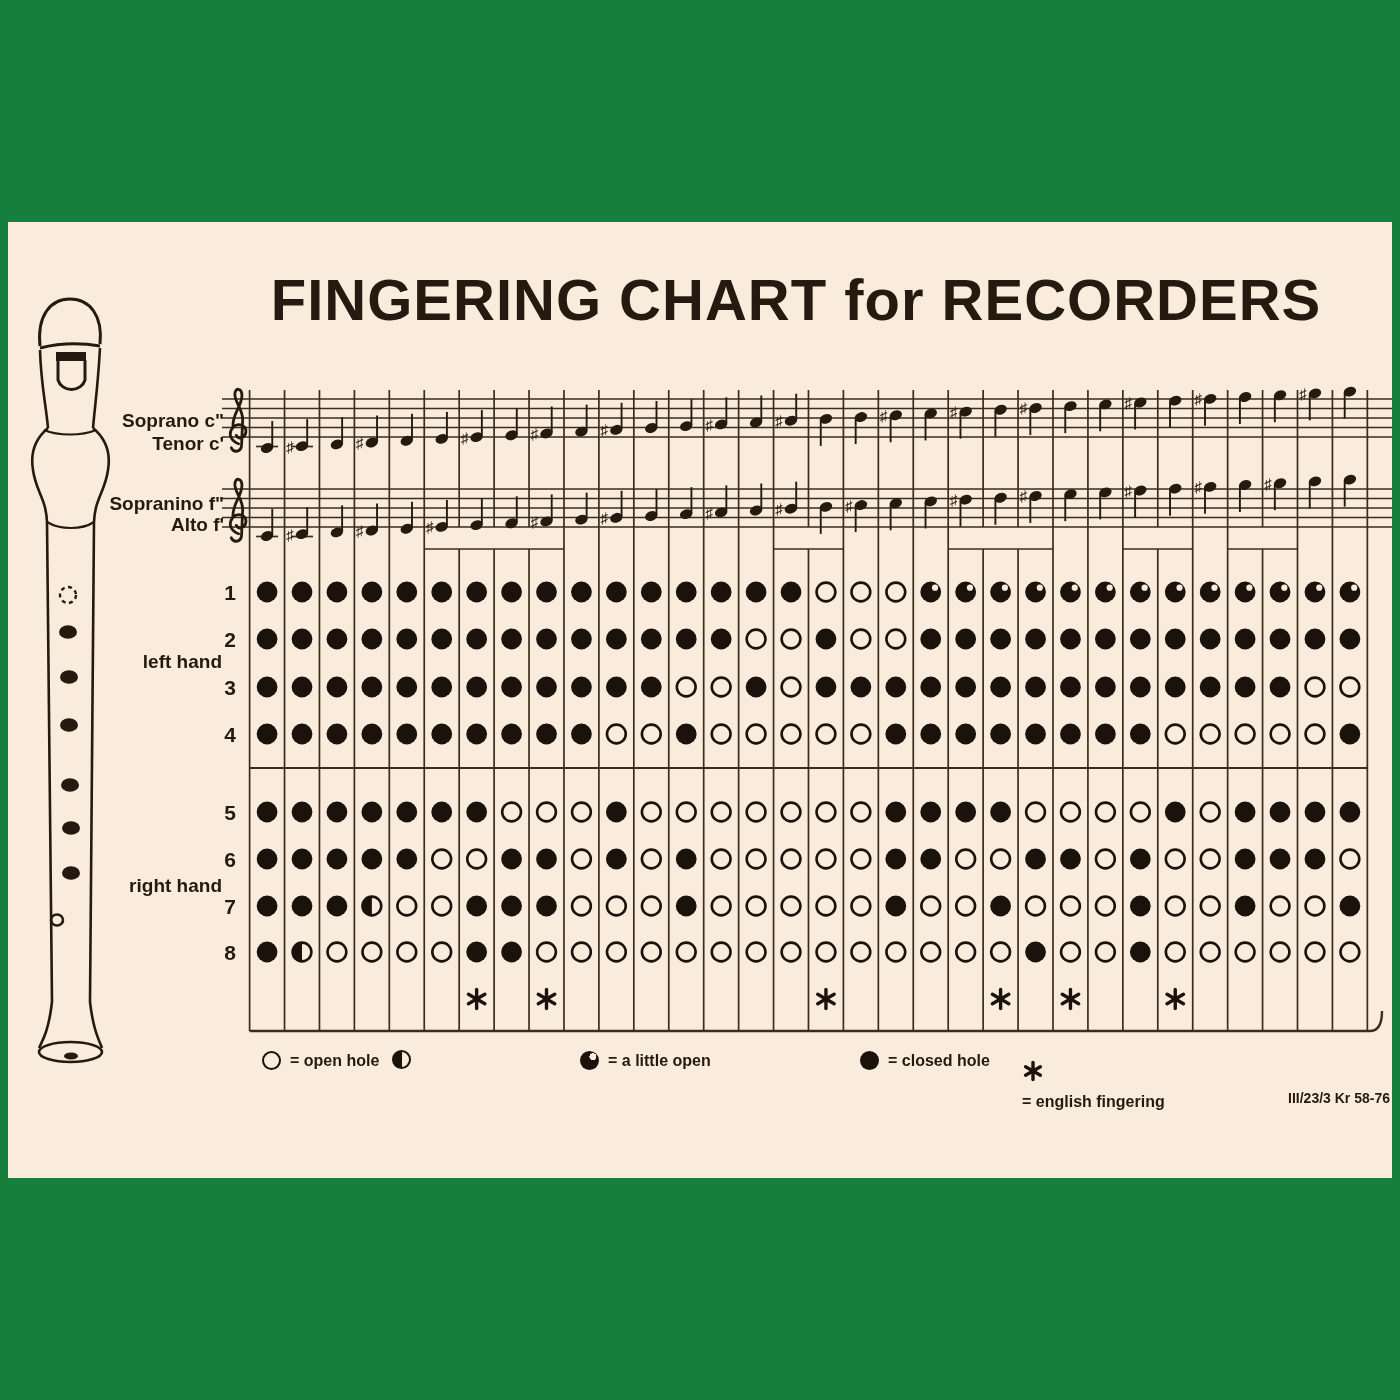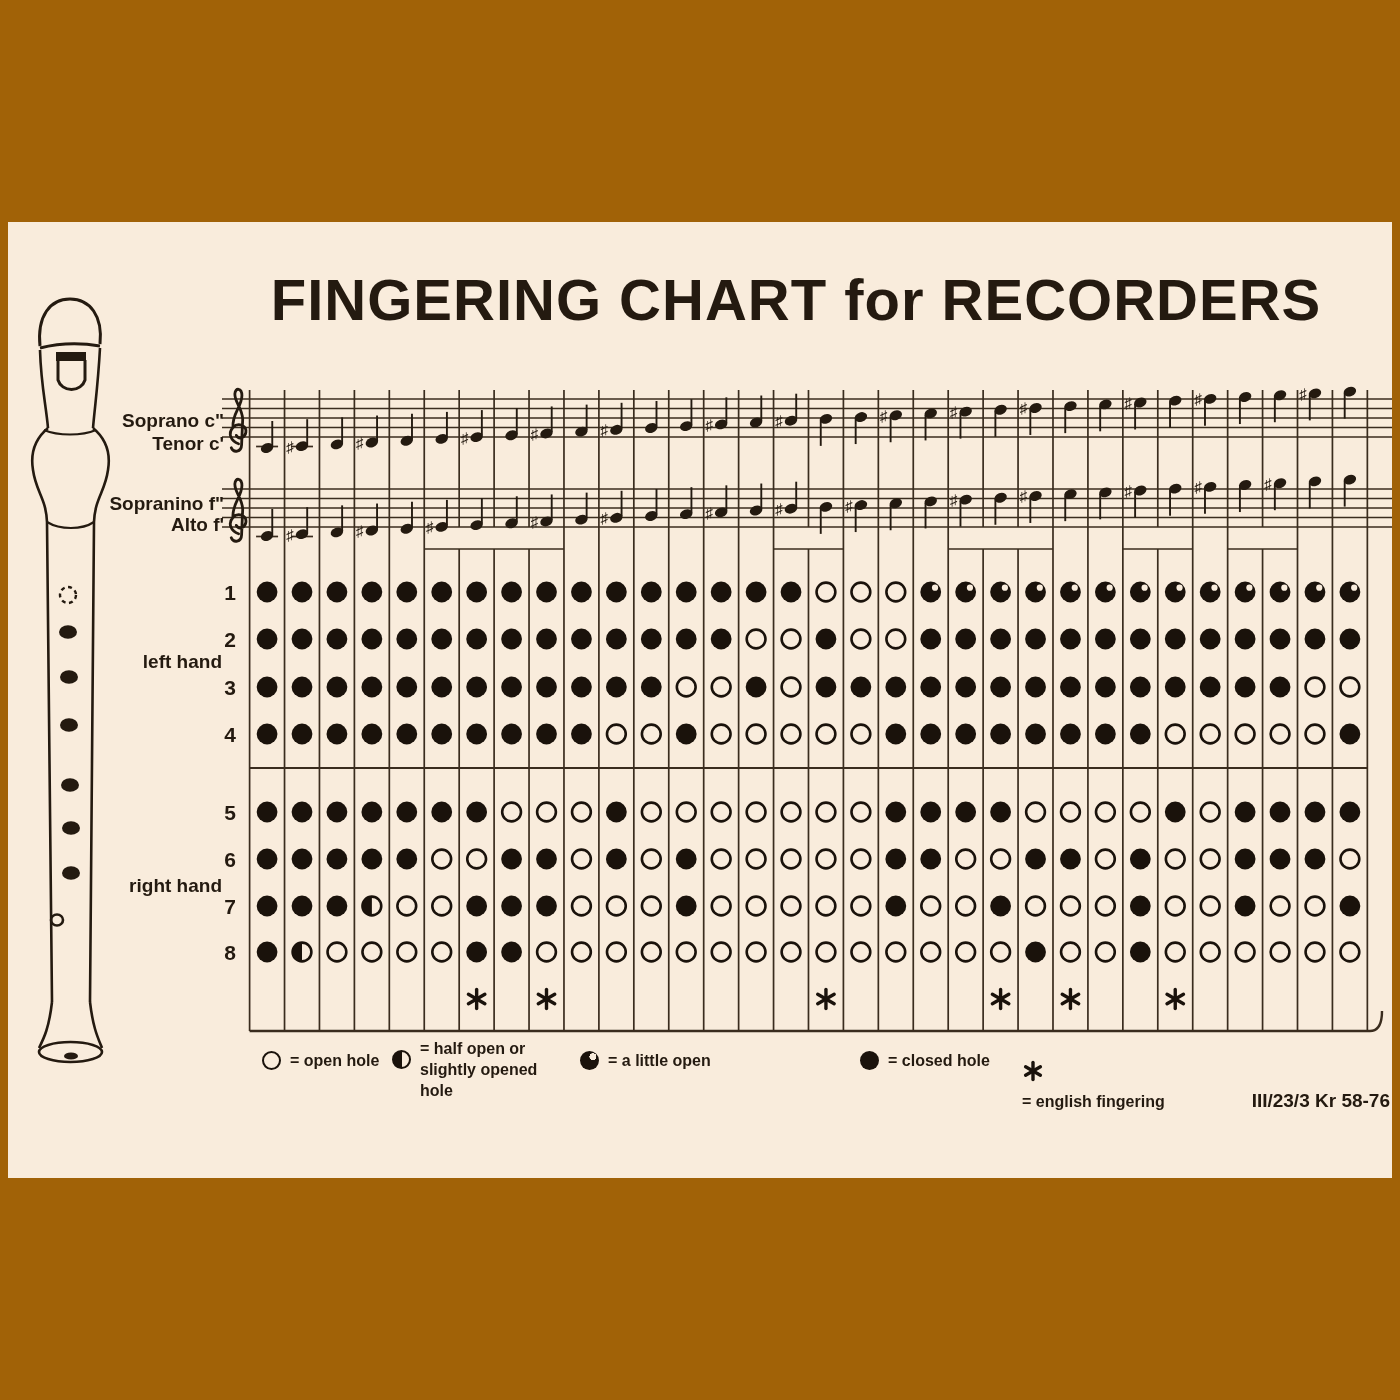--- a/index.html
+++ b/index.html
@@ -2,40 +2,40 @@
 <html><head>
 <meta charset="utf-8">
 <style>
   :root{
     --paper:#f9ecdc;
     --ink:#241a10;
     --line:#3a2c1e;
     --dot:#1a120b;
   }
   html,body{margin:0;padding:0;}
-  .page{position:relative;width:1400px;height:1400px;background:#a16207;overflow:hidden;
+  .page{position:relative;width:1400px;height:1400px;background:#15803d;overflow:hidden;
         font-family:"Liberation Sans","DejaVu Sans",sans-serif;}
   .paper{position:absolute;left:8px;top:222px;width:1384px;height:956px;background:var(--paper);}
   .title{position:absolute;left:250px;top:266px;width:1092px;text-align:center;
          font-size:58px;font-weight:bold;letter-spacing:1px;color:var(--ink);white-space:nowrap;}
   .subtitle{position:absolute;left:250px;top:336px;width:1092px;text-align:center;
             font-size:26px;font-weight:bold;color:var(--ink);}
   #gfx{position:absolute;left:0;top:0;width:1400px;height:1400px;pointer-events:none;}
   .legend{position:absolute;left:0;top:0;width:1400px;height:0;color:var(--ink);}
   .leg-item{position:absolute;display:flex;gap:9px;align-items:flex-start;
             font-size:16px;font-weight:bold;line-height:21px;color:var(--ink);}
   .sym{display:inline-block;width:19px;height:19px;border-radius:50%;flex:none;margin-top:1px;box-sizing:border-box;}
   .sym-open{border:2.6px solid var(--dot);}
   .sym-half{border:2.6px solid var(--dot);background:linear-gradient(90deg,var(--dot) 0 50%,transparent 50%);}
   .sym-little{background:radial-gradient(circle at 68% 30%, var(--paper) 0 3.4px, var(--dot) 3.6px);}
   .sym-closed{background:var(--dot);}
   .sym-star{border-radius:0;width:22px;height:22px;margin-top:0;}
   .leg-text{display:inline-block;}
   .catalog{position:absolute;left:1130px;top:1090px;width:260px;text-align:right;
-           font-size:19px;font-weight:bold;color:var(--ink);}
+           font-size:14px;font-weight:bold;color:var(--ink);}
 </style>
 </head>
 <body>
 
 <div class="page">
   <div class="paper"></div>
 
   <div class="title">FINGERING CHART for RECORDERS</div>
 
   <svg id="gfx" viewBox="0 0 1400 1400">
@@ -726,21 +726,20 @@
       </g>
     </svg>
 
   <div class="legend">
     <div class="leg-item" style="left:246px;top:1050px;padding-left:16px;">
       <span class="sym sym-open"></span>
       <span class="leg-text">= open hole</span>
     </div>
     <div class="leg-item" style="left:392px;top:1038px;">
       <span class="sym sym-half" style="margin-top:12px;"></span>
-      <span class="leg-text" style="width:132px;">= half open or slightly opened hole</span>
     </div>
     <div class="leg-item" style="left:580px;top:1050px;">
       <span class="sym sym-little"></span>
       <span class="leg-text">= a little open</span>
     </div>
     <div class="leg-item" style="left:820px;top:1050px;padding-left:40px;">
       <span class="sym sym-closed"></span>
       <span class="leg-text">= closed hole</span>
     </div>
     <div class="leg-item" style="left:1022px;top:1060px;flex-direction:column;">

